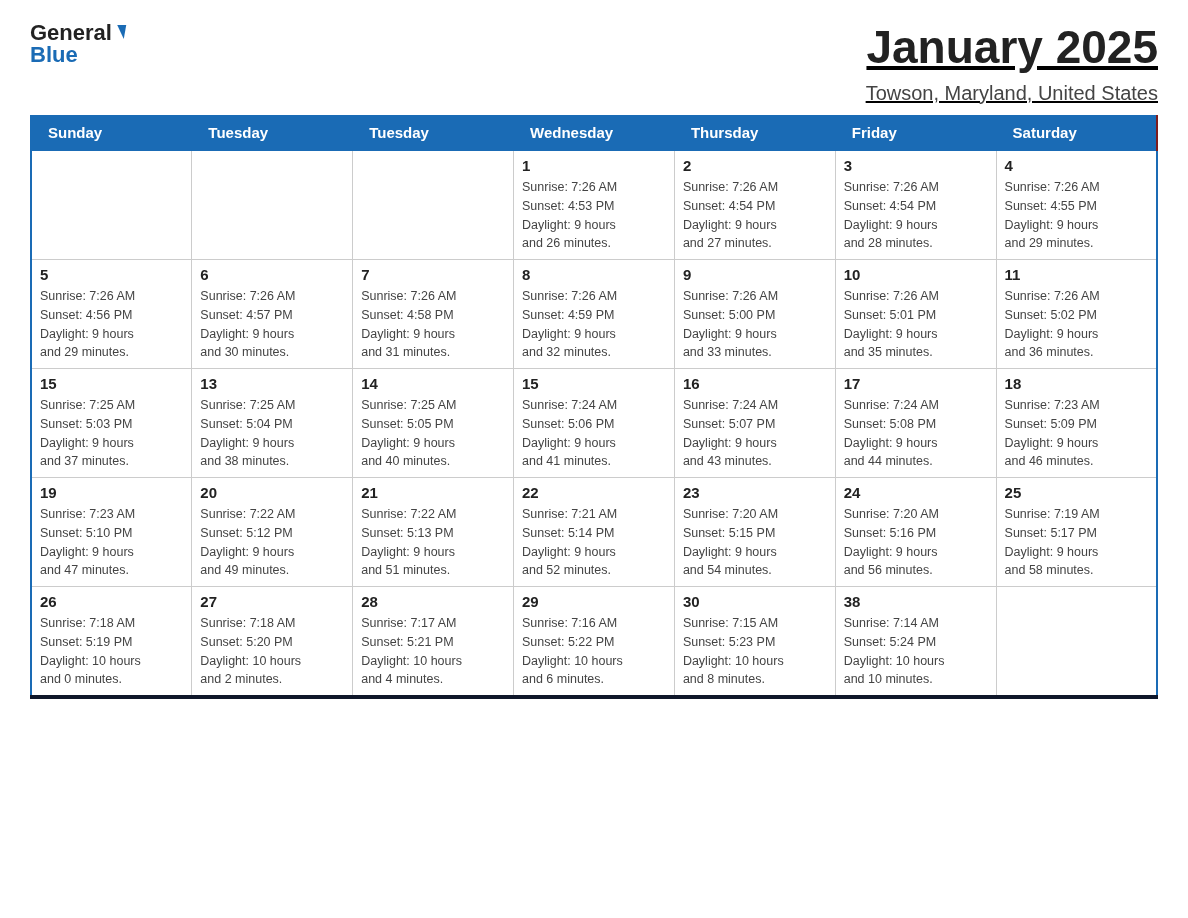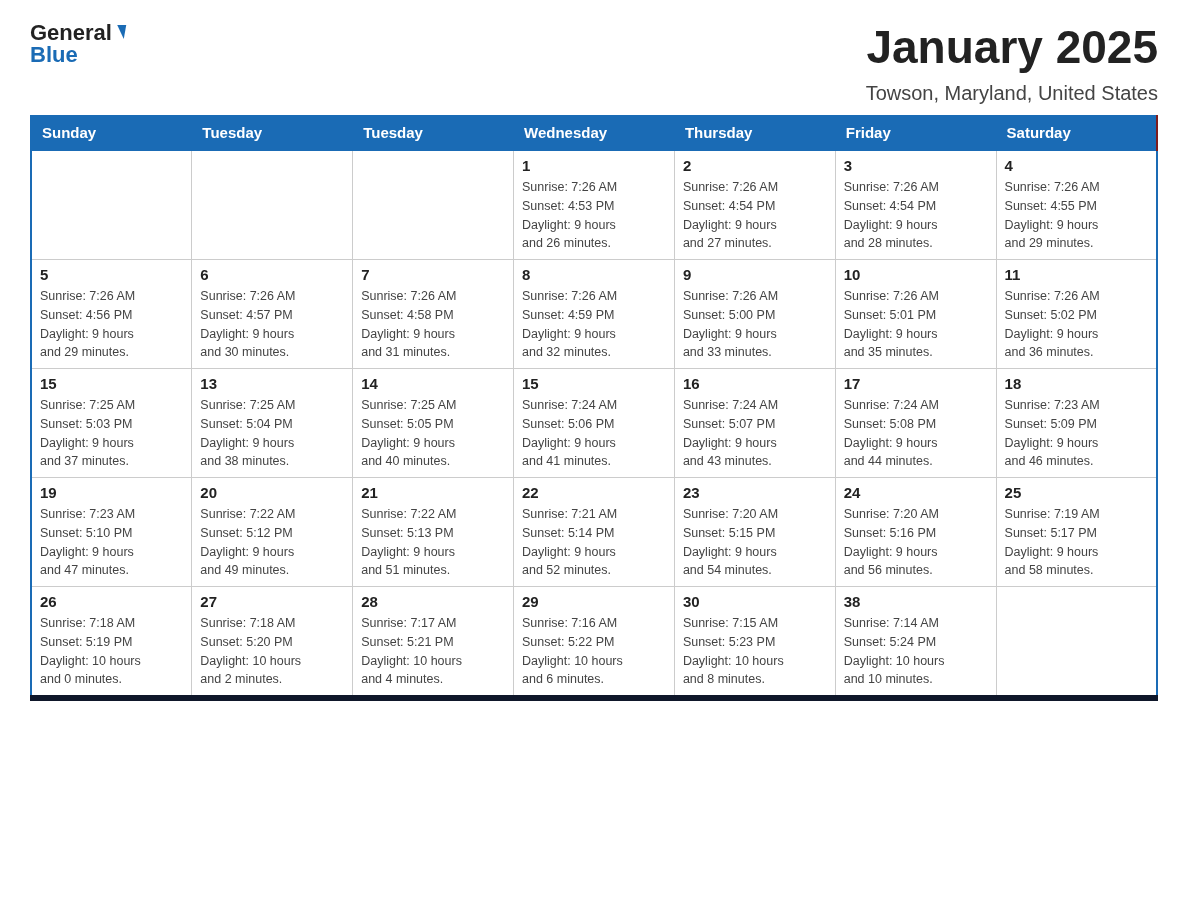--- a/index.html
+++ b/index.html
@@ -22,20 +22,21 @@
       align-items: center;
       gap: 0;
     }
     .logo-text {
       font-size: 22px;
       font-weight: bold;
       color: #222;
     }
     .title-block {
       text-align: right;
+      text-decoration: underline;
     }
     .month-title {
       font-size: 46px;
       font-weight: bold;
       color: #222;
     }
     .location {
       font-size: 20px;
       color: #444;
       margin-top: 8px;
@@ -43,21 +44,21 @@
     .calendar {
       width: 100%;
       border-collapse: collapse;
       margin-top: 8px;
     }
     .calendar th {
       background: #1a6bb5;
       color: #fff;
       font-size: 15px;
       font-weight: bold;
-      padding: 8px 10px;
+      padding: 8px 16px;
       text-align: left;
       border: 1px solid #1a6bb5;
     }
     .calendar td {
       border: 1px solid #ccc;
       vertical-align: top;
       padding: 6px 8px;
       width: calc(100% / 7);
       min-height: 100px;
       font-size: 13px;
@@ -72,21 +73,21 @@
     }
     .day-info {
       font-size: 12.5px;
       color: #444;
       line-height: 1.5;
     }
     .empty-cell {
       background: #fff;
     }
     tr:last-child td {
-      border-bottom: 6px solid #0f172a;
+      border-bottom: 4px solid #0f172a;
     }
     tbody tr td:first-child {
       border-left: 2px solid #1a6bb5;
     }
     tbody tr td:last-child {
       border-right: 2px solid #1a6bb5;
     }
     thead tr th:first-child {
       border-left: 2px solid #1a6bb5;
     }

